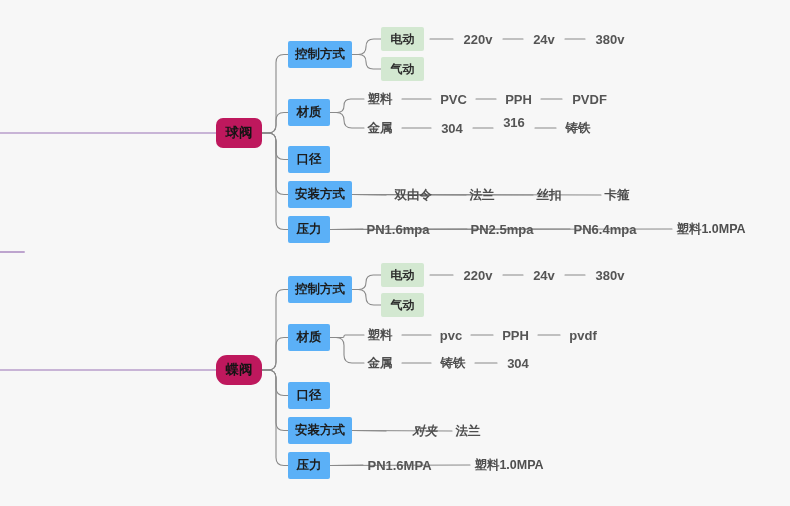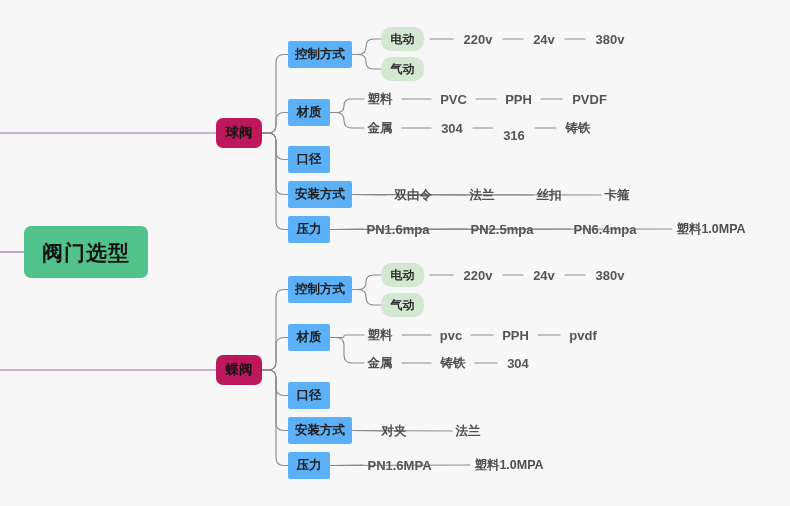--- a/index.html
+++ b/index.html
@@ -62,21 +62,21 @@
     color: #1c1c1c;
     border-radius: 2px;
     font-size: 12.5px;
     font-weight: bold;
     padding: 0 8px;
   }
   
   .node-l3box {
     background: #d3e8d1;
     color: #2c2c2c;
-    border-radius: 10px;
+    border-radius: 2px;
     font-size: 12px;
     font-weight: bold;
     padding: 0 7px;
   }
   
   .node-text {
     color: #555555;
     font-size: 13px;
     font-weight: bold;
     background: transparent;
@@ -136,23 +136,20 @@
       <path d="M 402 363 L 431 363" fill="none" stroke="#8a8a8a" stroke-width="1.1" stroke-linecap="round" stroke-linejoin="round"></path>
       <path d="M 475 363 L 497 363" fill="none" stroke="#8a8a8a" stroke-width="1.1" stroke-linecap="round" stroke-linejoin="round"></path>
       <path d="M 262 370 L 268 370 Q 276 370 276 378 L 276 387.5 Q 276 395.5 284 395.5 L 288 395.5" fill="none" stroke="#8a8a8a" stroke-width="1.1" stroke-linecap="round" stroke-linejoin="round"></path>
       <path d="M 262 370 L 268 370 Q 276 370 276 378 L 276 422.5 Q 276 430.5 284 430.5 L 288 430.5" fill="none" stroke="#8a8a8a" stroke-width="1.1" stroke-linecap="round" stroke-linejoin="round"></path>
       <path d="M 352 430.5 L 386 431" fill="none" stroke="#8a8a8a" stroke-width="1.1" stroke-linecap="round" stroke-linejoin="round"></path>
       <path d="M 352 430.5 L 452 431" fill="none" stroke="#8a8a8a" stroke-width="1.1" stroke-linecap="round" stroke-linejoin="round"></path>
       <path d="M 262 370 L 268 370 Q 276 370 276 378 L 276 457.5 Q 276 465.5 284 465.5 L 288 465.5" fill="none" stroke="#8a8a8a" stroke-width="1.1" stroke-linecap="round" stroke-linejoin="round"></path>
       <path d="M 330 465.5 L 363 465" fill="none" stroke="#8a8a8a" stroke-width="1.1" stroke-linecap="round" stroke-linejoin="round"></path>
       <path d="M 330 465.5 L 470 465" fill="none" stroke="#8a8a8a" stroke-width="1.1" stroke-linecap="round" stroke-linejoin="round"></path>
     </svg>
-<div class="node node-root" style="left: 24px; top: 226px; width: 124px; height: 52px;">
-      <span>阀门选型</span>
-    </div>
     <div class="node node-l1" style="left: 216px; top: 118px; width: 46px; height: 30px;">
       <span>球阀</span>
     </div>
     <div class="node node-l2" style="left: 288px; top: 41px; width: 64px; height: 27px;">
       <span>控制方式</span>
     </div>
     <div class="node node-l3box" style="left: 381px; top: 27px; width: 43px; height: 24px;">
       <span>电动</span>
     </div>
     <div class="node node-text" style="left: 459px; top: 29px; width: 38px; height: 20px;">
@@ -181,21 +178,21 @@
     </div>
     <div class="node node-text" style="left: 568px; top: 89px; width: 43px; height: 20px;">
       <span>PVDF</span>
     </div>
     <div class="node node-text-cn" style="left: 364px; top: 118px; width: 32px; height: 20px;">
       <span>金属</span>
     </div>
     <div class="node node-text" style="left: 437px; top: 118px; width: 30px; height: 20px;">
       <span>304</span>
     </div>
-    <div class="node node-text" style="left: 499px; top: 125px; width: 30px; height: 20px;">
+    <div class="node node-text" style="left: 499px; top: 112px; width: 30px; height: 20px;">
       <span>316</span>
     </div>
     <div class="node node-text-cn" style="left: 562px; top: 118px; width: 32px; height: 20px;">
       <span>铸铁</span>
     </div>
     <div class="node node-l2" style="left: 288px; top: 146px; width: 42px; height: 27px;">
       <span>口径</span>
     </div>
     <div class="node node-l2" style="left: 288px; top: 181px; width: 64px; height: 27px;">
       <span>安装方式</span>
@@ -220,21 +217,21 @@
     </div>
     <div class="node node-text" style="left: 467px; top: 219px; width: 70px; height: 20px;">
       <span>PN2.5mpa</span>
     </div>
     <div class="node node-text" style="left: 570px; top: 219px; width: 70px; height: 20px;">
       <span>PN6.4mpa</span>
     </div>
     <div class="node node-text-cn" style="left: 672px; top: 219px; width: 78px; height: 20px;">
       <span>塑料1.0MPA</span>
     </div>
-    <div class="node node-l1" style="left: 216px; top: 355px; width: 46px; height: 30px;">
+    <div class="node node-l1" style="left: 216px; top: 355px; width: 46px; height: 30px; border-radius: 11px;">
       <span>蝶阀</span>
     </div>
     <div class="node node-l2" style="left: 288px; top: 276px; width: 64px; height: 27px;">
       <span>控制方式</span>
     </div>
     <div class="node node-l3box" style="left: 381px; top: 263px; width: 43px; height: 24px;">
       <span>电动</span>
     </div>
     <div class="node node-text" style="left: 459px; top: 265px; width: 38px; height: 20px;">
       <span>220v</span>
@@ -271,21 +268,21 @@
     </div>
     <div class="node node-text" style="left: 503px; top: 353px; width: 30px; height: 20px;">
       <span>304</span>
     </div>
     <div class="node node-l2" style="left: 288px; top: 382px; width: 42px; height: 27px;">
       <span>口径</span>
     </div>
     <div class="node node-l2" style="left: 288px; top: 417px; width: 64px; height: 27px;">
       <span>安装方式</span>
     </div>
-    <div class="node node-text-cn" style="left: 378px; top: 421px; width: 32px; height: 20px;">
+    <div class="node node-text-cn" style="left: 409px; top: 421px; width: 32px; height: 20px; font-style: italic;">
       <span>对夹</span>
     </div>
     <div class="node node-text-cn" style="left: 452px; top: 421px; width: 32px; height: 20px;">
       <span>法兰</span>
     </div>
     <div class="node node-l2" style="left: 288px; top: 452px; width: 42px; height: 27px;">
       <span>压力</span>
     </div>
     <div class="node node-text" style="left: 363px; top: 455px; width: 73px; height: 20px;">
       <span>PN1.6MPA</span>

